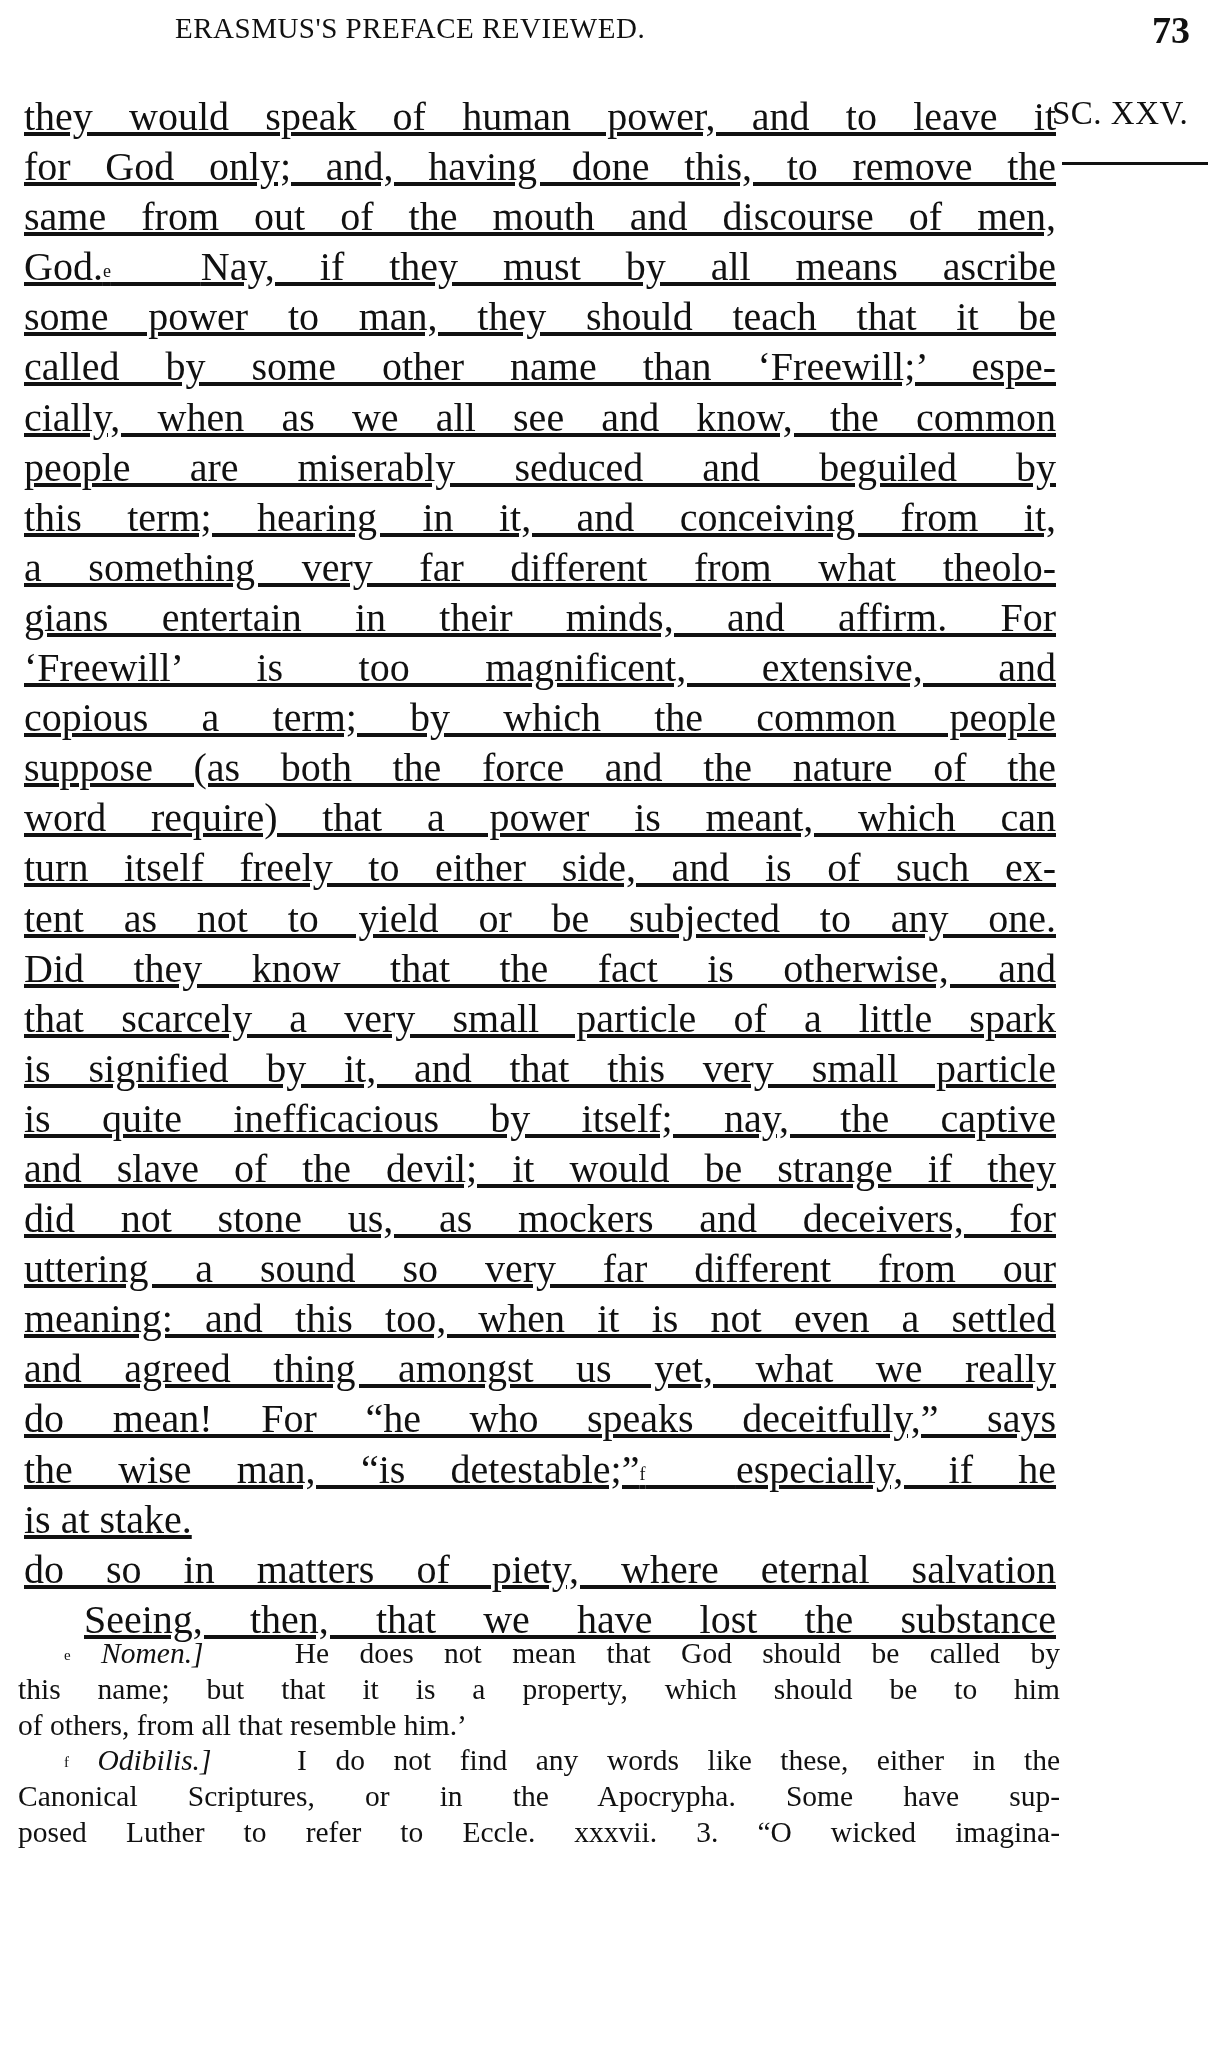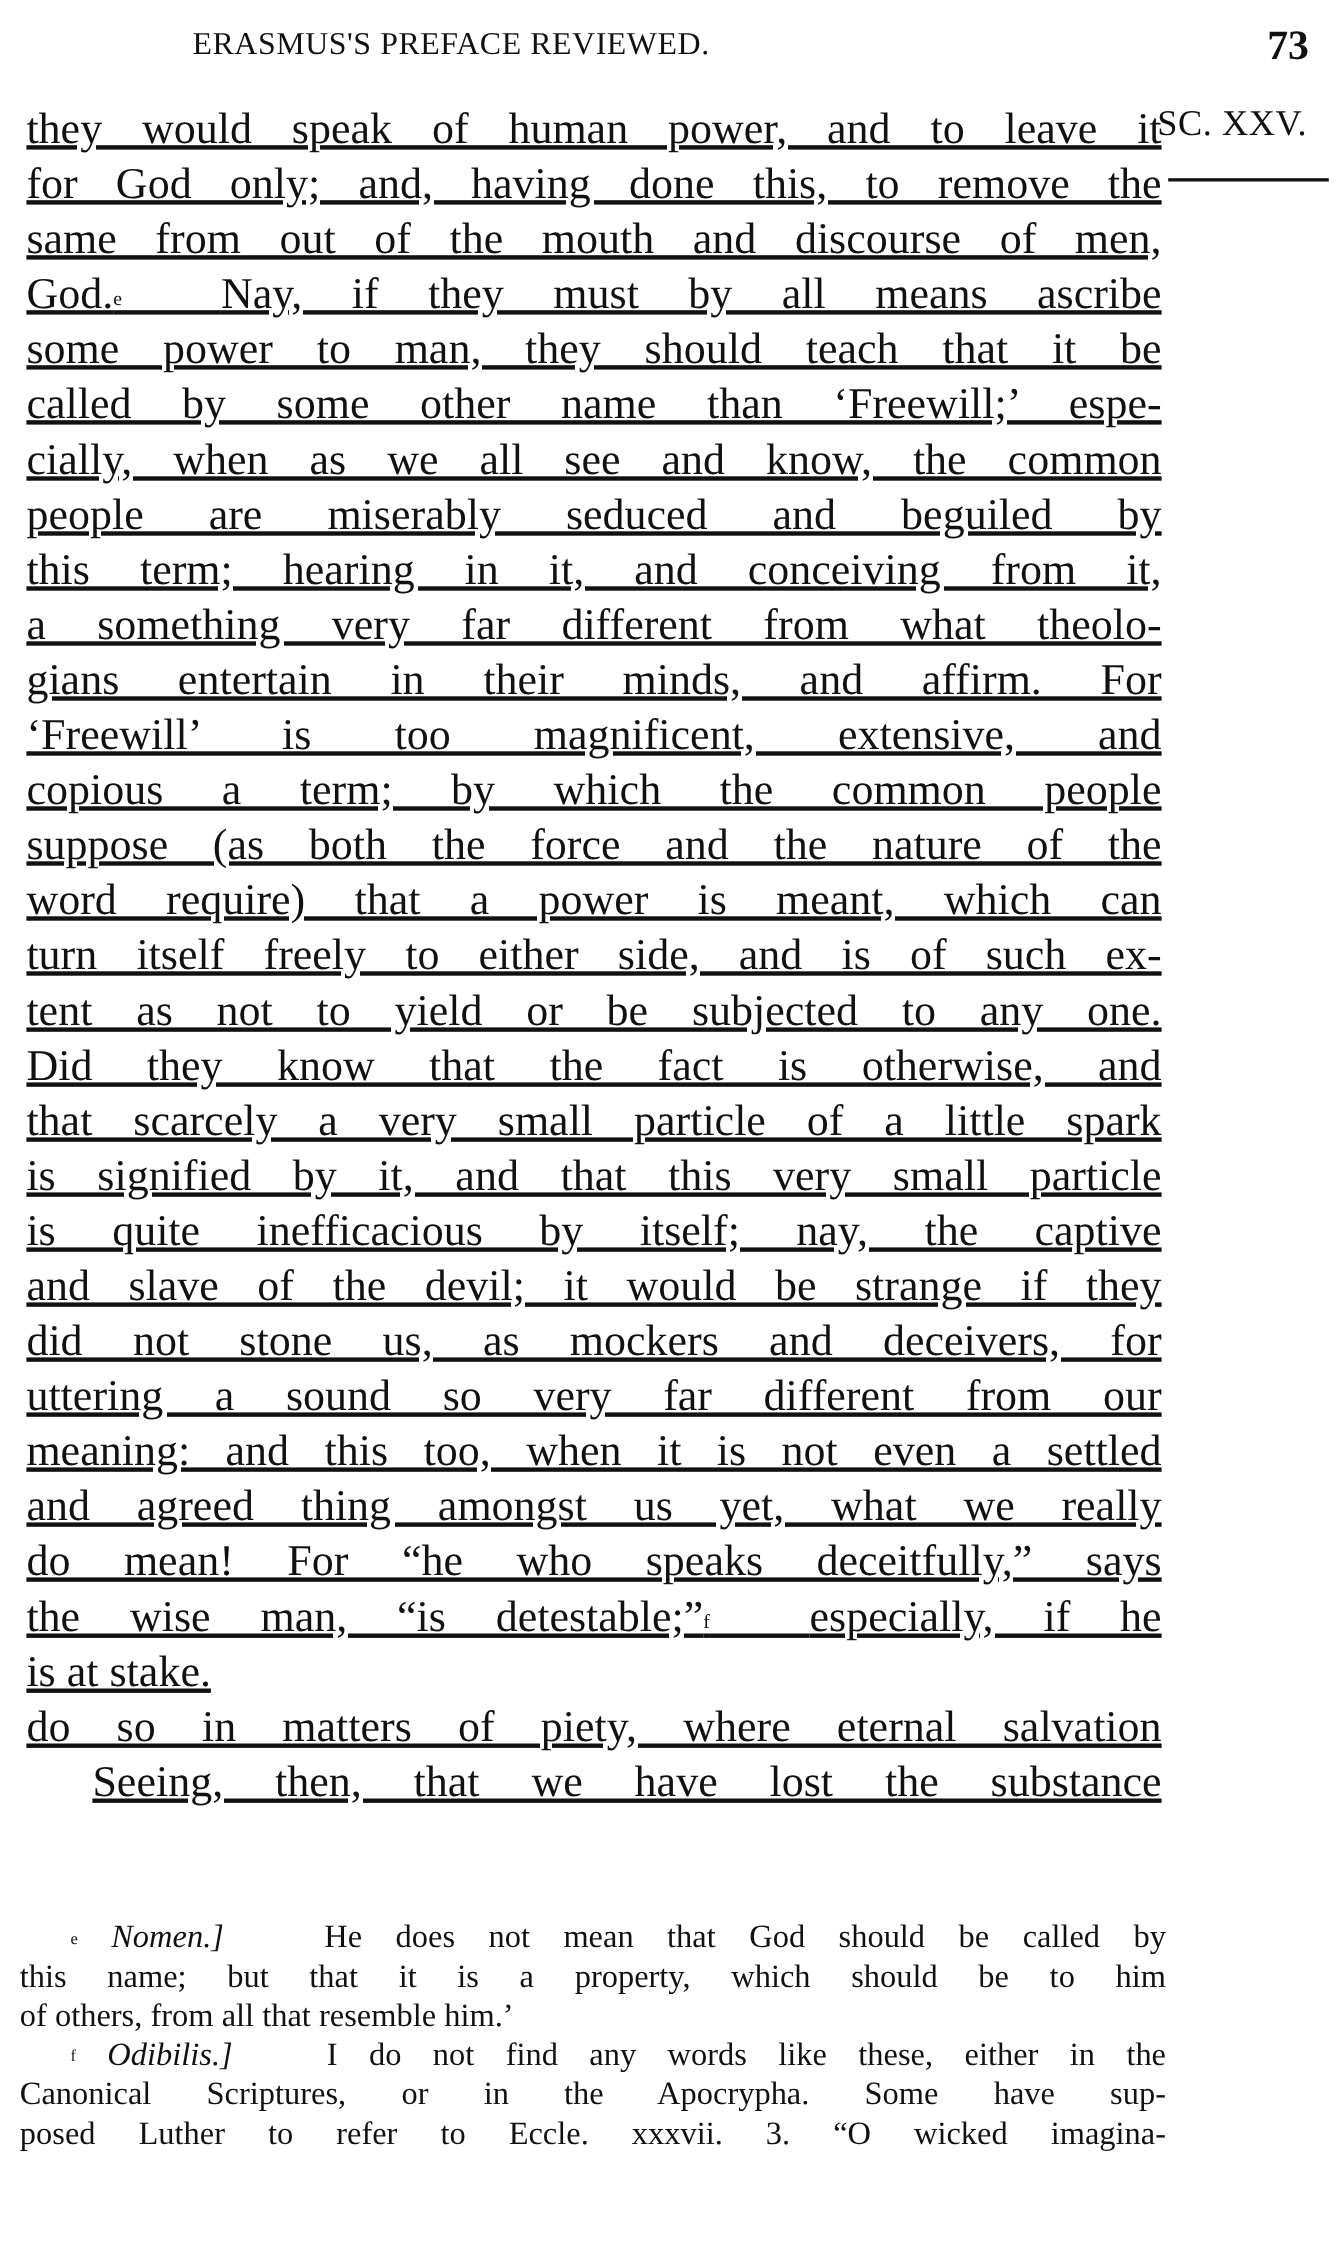--- a/index.html
+++ b/index.html
@@ -1,28 +1,28 @@
 <!DOCTYPE html>
 <html><head>
 <meta charset="utf-8">
 <style>
   html, body { margin:0; padding:0; background:#fff; }
   body { width:1220px; height:2052px; position:relative; overflow:hidden; color:#111;
          font-family:"Liberation Serif","DejaVu Serif",serif; }
-  .header { position:absolute; top:20px; left:0; width:1184px; height:44px; }
+  .header { position:absolute; top:8px; left:0; width:1184px; height:44px; }
   .running-title { position:absolute; left:175px; top:4px; font-size:29px; letter-spacing:0.5px; }
   .page-num { position:absolute; left:1152px; top:0px; font-size:38px; font-weight:bold; }
   .body-text { position:absolute; left:24px; top:92px; width:1032px; font-size:40px; line-height:50.1px;text-decoration:underline; }
   .line { display:block; white-space:nowrap; text-align:justify; text-align-last:justify; height:50.1px; }
   .line.last { text-align-last:left; }
   .line.indent { padding-left:60px; }
   sup { font-size:18px; vertical-align:top; position:relative; top:4px; }
   .sidenote { position:absolute; left:1052px; top:88px; width:166px; font-size:33px; line-height:50px; letter-spacing:0.5px; }
   .side-rule { position:absolute; left:1062px; top:162px; width:146px; height:3px; background:#111; }
-  .footnotes { position:absolute; left:18px; top:1744px; width:1042px; font-size:29.5px; line-height:35.8px; }
+  .footnotes { position:absolute; left:18px; top:1636px; width:1042px; font-size:29.5px; line-height:35.8px; }
   .fline { display:block; white-space:nowrap; text-align:justify; text-align-last:justify; height:35.8px; }
   .fline.last { text-align-last:left; }
   .fline.indent { padding-left:46px; }
   .fsup { font-size:15px; vertical-align:top; position:relative; top:2px; }
   i { font-style:italic; }
 </style>
 </head>
 <body>
 
 <div class="header">

